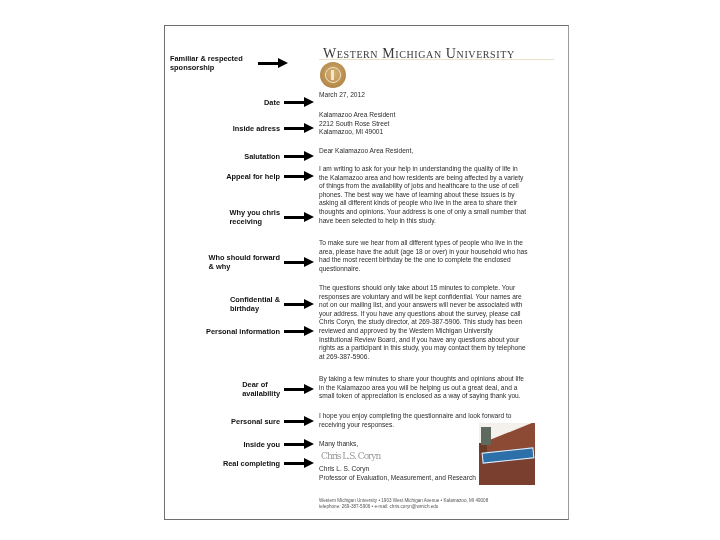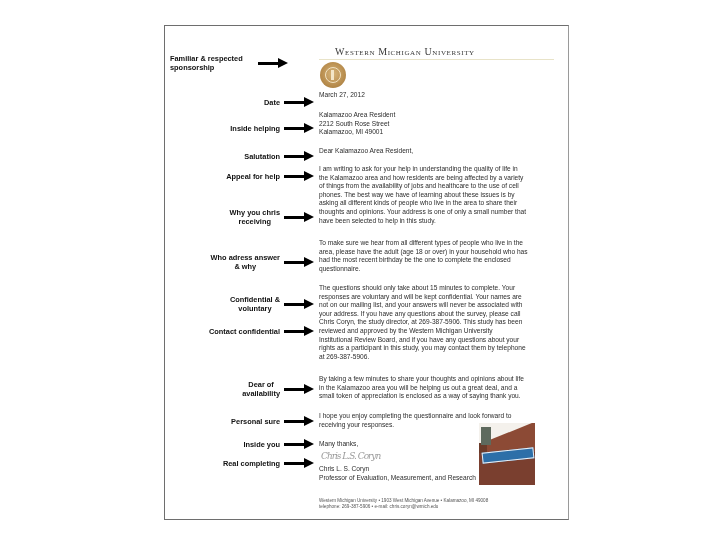--- a/index.html
+++ b/index.html
@@ -1,31 +1,31 @@
 <!DOCTYPE html>
 <html><head>
   <meta charset="utf-8">
   <style>
     html, body { margin: 0; padding: 0; background: #ffffff; }
     body { width: 720px; height: 540px; position: relative; overflow: hidden; font-family: "Liberation Sans", sans-serif; }
     .frame { position: absolute; left: 164px; top: 25px; width: 405px; height: 495px; border: 1px solid #6e6e6e; border-right-color: #9a9a9a; box-sizing: border-box; background: #fff; }
     .annot { position: absolute; left: 0; width: 720px; height: 0; }
-    .annot-label { position: absolute; right: 440px; text-align: center; font-size: 7.4px; font-weight: bold; color: #111; line-height: 9px; white-space: nowrap; transform: translateY(-50%); }
+    .annot-label { position: absolute; right: 440px; text-align: left; font-size: 7.4px; font-weight: bold; color: #111; line-height: 9px; white-space: nowrap; transform: translateY(-50%); }
     .annot-label.left { left: 170px; right: auto; text-align: left; transform: none; }
     .arrow { position: absolute; left: 284px; width: 30px; height: 10px; transform: translateY(-50%); }
     .arrow .shaft { position: absolute; left: 0; top: 3.5px; width: 21px; height: 3px; background: #000; }
     .arrow .head { position: absolute; left: 20px; top: 0; width: 0; height: 0; border-top: 5px solid transparent; border-bottom: 5px solid transparent; border-left: 10px solid #000; }
     .letter { position: absolute; left: 319px; top: 0; width: 250px; font-family: "Liberation Sans", sans-serif; color: #2a2a2a; }
-    .univ { position: absolute; left: 16px; top: 46px; font-family: "Liberation Serif", serif; font-size: 10px; letter-spacing: 0.6px; color: #3a3a3a; font-variant: small-caps; white-space: nowrap; }
+    .univ { position: absolute; left: 4px; top: 46px; font-family: "Liberation Serif", serif; font-size: 14px; letter-spacing: 0.6px; color: #3a3a3a; font-variant: small-caps; white-space: nowrap; }
     .rule { position: absolute; left: 0; top: 59px; width: 235px; height: 1px; background: #e8e3c8; }
     .seal { position: absolute; left: 1px; top: 62px; width: 26px; height: 26px; border-radius: 50%; background: radial-gradient(circle at 50% 45%, #d6b47a 0%, #b88d4e 60%, #9d7539 100%); }
     .seal .inner { position: absolute; left: 5px; top: 5px; width: 14px; height: 14px; border: 1px solid #f1e2c2; border-radius: 50%; }
     .seal .tree { position: absolute; left: 11px; top: 8px; width: 3px; height: 10px; background: #f3e6c8; }
     .p { position: absolute; left: 0; font-size: 6.6px; line-height: 8.6px; color: #2c2c2c; white-space: nowrap; }
-    .sig { position: absolute; left: 2px; top: 451px; font-family: "DejaVu Serif", serif; font-style: italic; font-size: 9px; color: #9a9a9a; letter-spacing: -1px; }
+    .sig { position: absolute; left: 2px; top: 451px; font-family: "DejaVu Serif", serif; font-size: 9px; color: #9a9a9a; letter-spacing: -1px; }
     .photo { position: absolute; left: 479px; top: 423px; width: 56px; height: 62px; overflow: hidden; background: #6b3b2a; }
     .photo .sky { position: absolute; left: 0; top: 0; width: 56px; height: 20px; background: #f4f1ec; }
     .photo .roof { position: absolute; left: 8px; top: 6px; width: 60px; height: 30px; background: #8c4a35; transform: skewY(-22deg); }
     .photo .tower { position: absolute; left: 2px; top: 4px; width: 10px; height: 18px; background: #5e6a5e; }
     .photo .wall { position: absolute; left: 0; top: 30px; width: 56px; height: 32px; background: #7a3f2f; }
     .photo .sign { position: absolute; left: 3px; top: 27px; width: 50px; height: 9px; background: #2d6fa8; border: 1px solid #e8eef5; transform: rotate(-6deg); }
     .footer { position: absolute; left: 0; font-size: 4.6px; line-height: 6px; color: #555; white-space: nowrap; }
   </style>
 </head>
 <body>
@@ -45,21 +45,21 @@
 
 <div class="annot" style="top:102px">
   <div class="annot-label">Date</div>
   <div class="arrow">
       <div class="shaft"></div>
       <div class="head"></div>
     </div>
 </div>
 
 <div class="annot" style="top:128px">
-  <div class="annot-label">Inside helping</div>
+  <div class="annot-label">Inside adress</div>
   <div class="arrow">
       <div class="shaft"></div>
       <div class="head"></div>
     </div>
 </div>
 
 <div class="annot" style="top:156px">
   <div class="annot-label">Salutation</div>
   <div class="arrow">
       <div class="shaft"></div>
@@ -81,42 +81,42 @@
     <div>receiving</div>
   </div>
   <div class="arrow">
       <div class="shaft"></div>
       <div class="head"></div>
     </div>
 </div>
 
 <div class="annot" style="top:262px">
   <div class="annot-label">
-    <div>Who adress answer</div>
+    <div>Who should forward</div>
     <div>&amp; why</div>
   </div>
   <div class="arrow">
       <div class="shaft"></div>
       <div class="head"></div>
     </div>
 </div>
 
 <div class="annot" style="top:304px">
   <div class="annot-label">
     <div>Confidential &amp;</div>
-    <div>voluntary</div>
+    <div>birthday</div>
   </div>
   <div class="arrow">
       <div class="shaft"></div>
       <div class="head"></div>
     </div>
 </div>
 
 <div class="annot" style="top:331px">
-  <div class="annot-label">Contact confidential</div>
+  <div class="annot-label">Personal information</div>
   <div class="arrow">
       <div class="shaft"></div>
       <div class="head"></div>
     </div>
 </div>
 
 <div class="annot" style="top:389px">
   <div class="annot-label">
     <div>Dear of</div>
     <div>availability</div>

